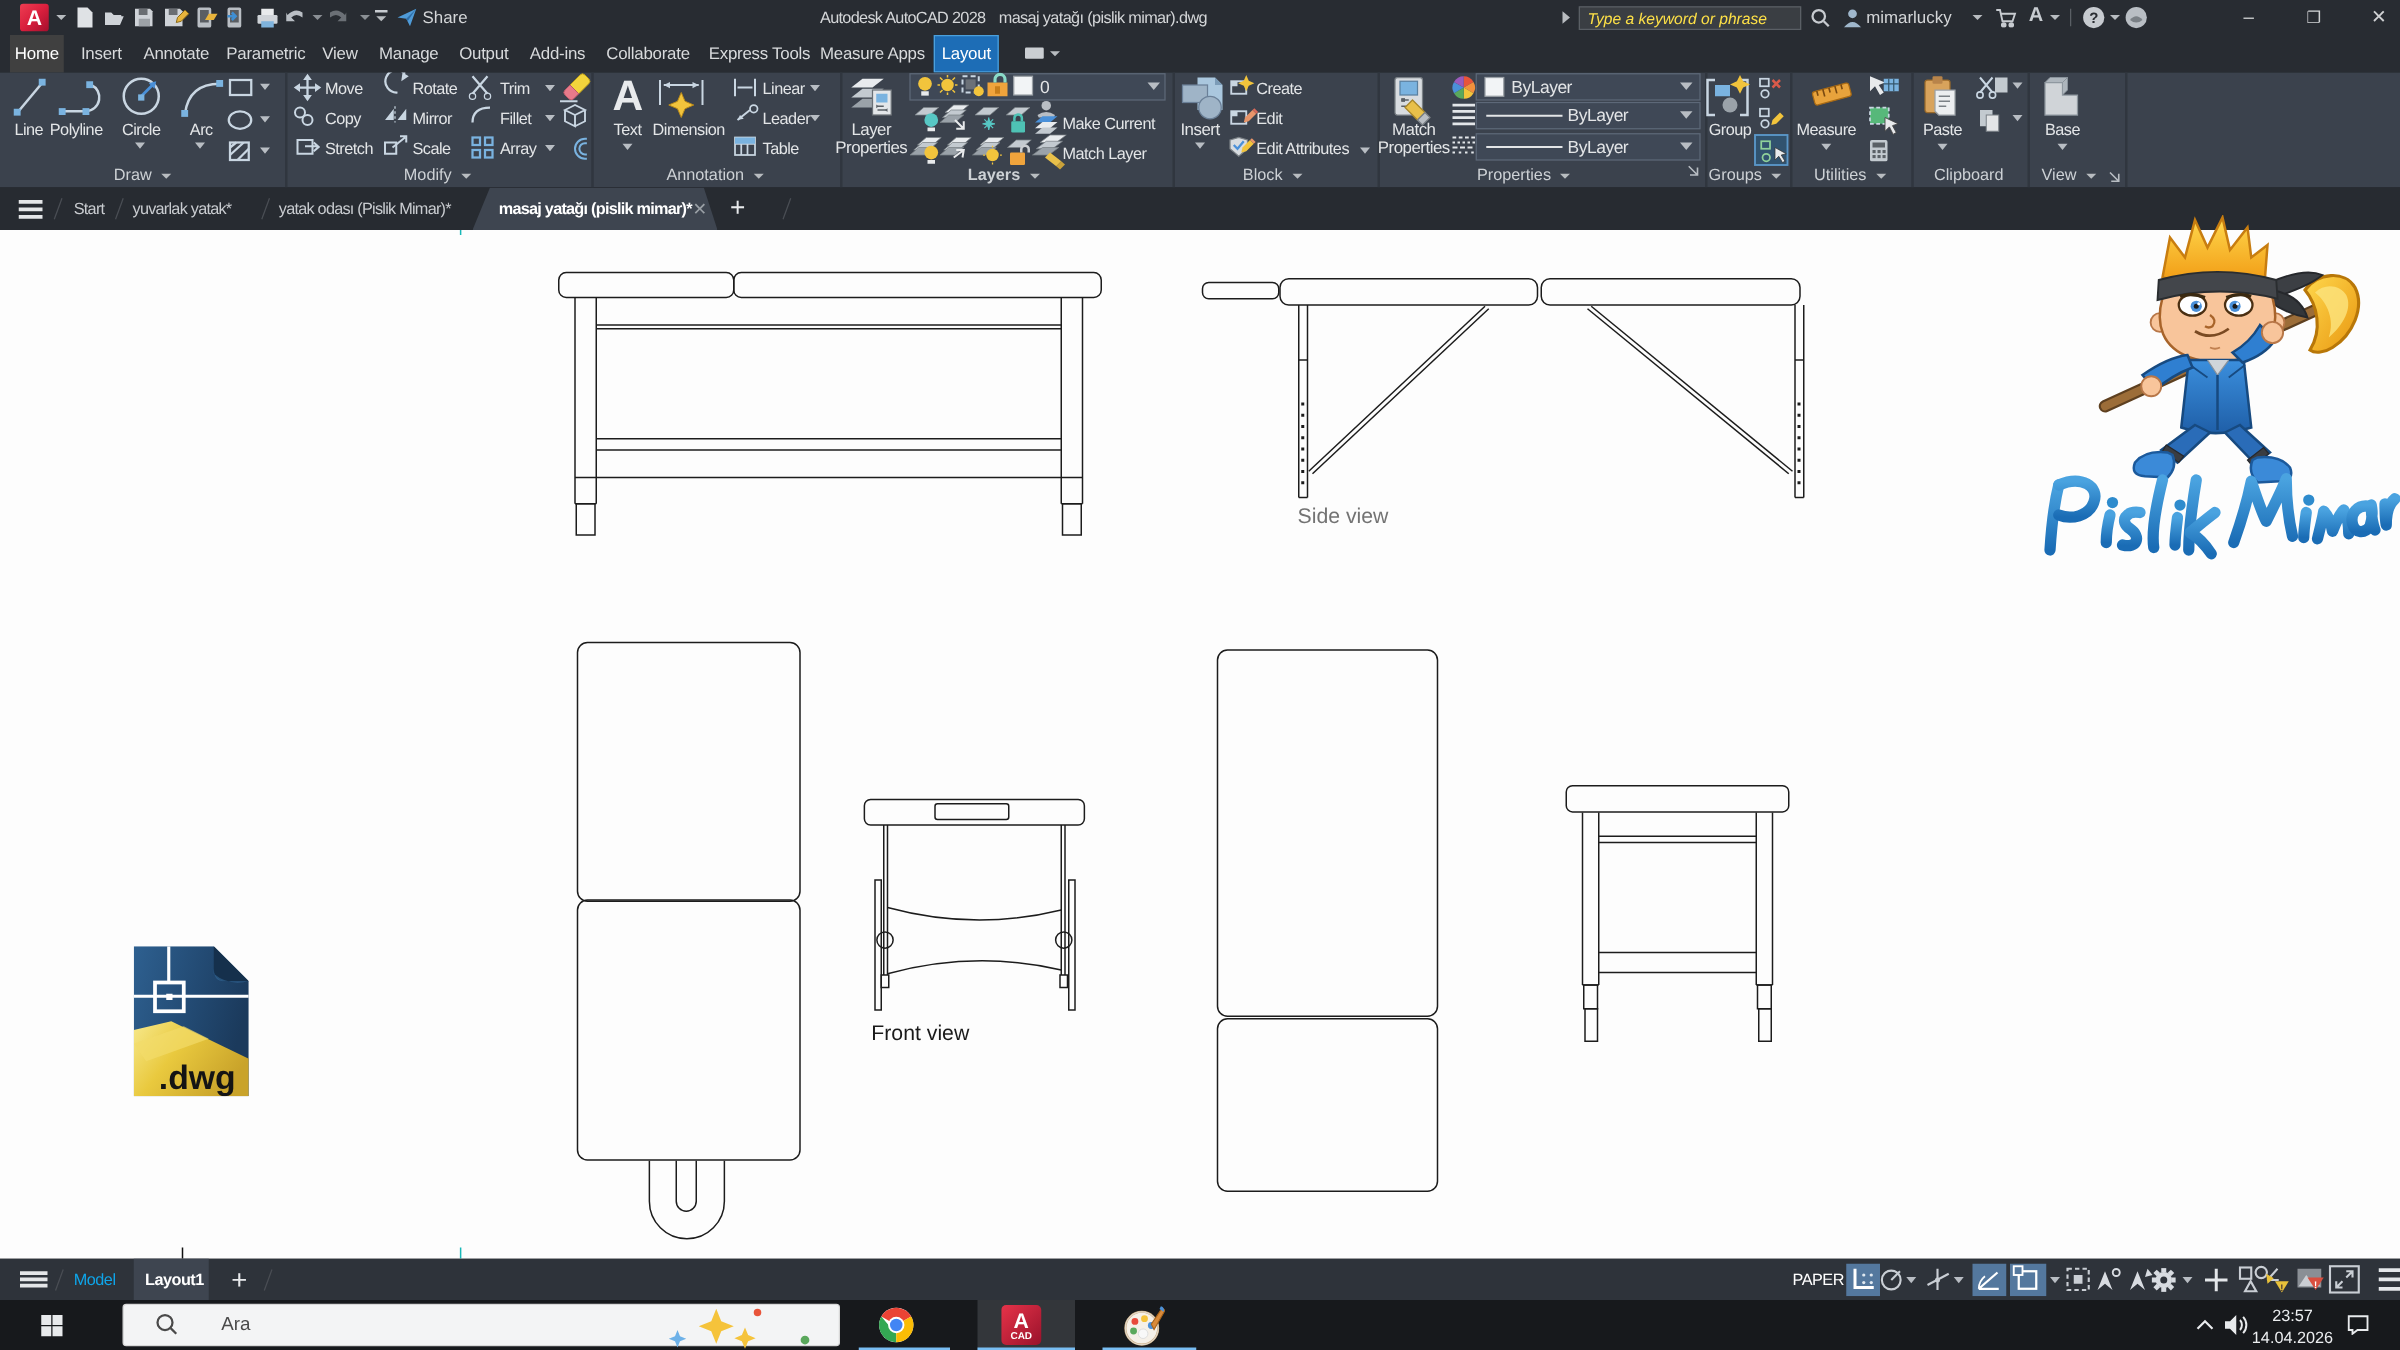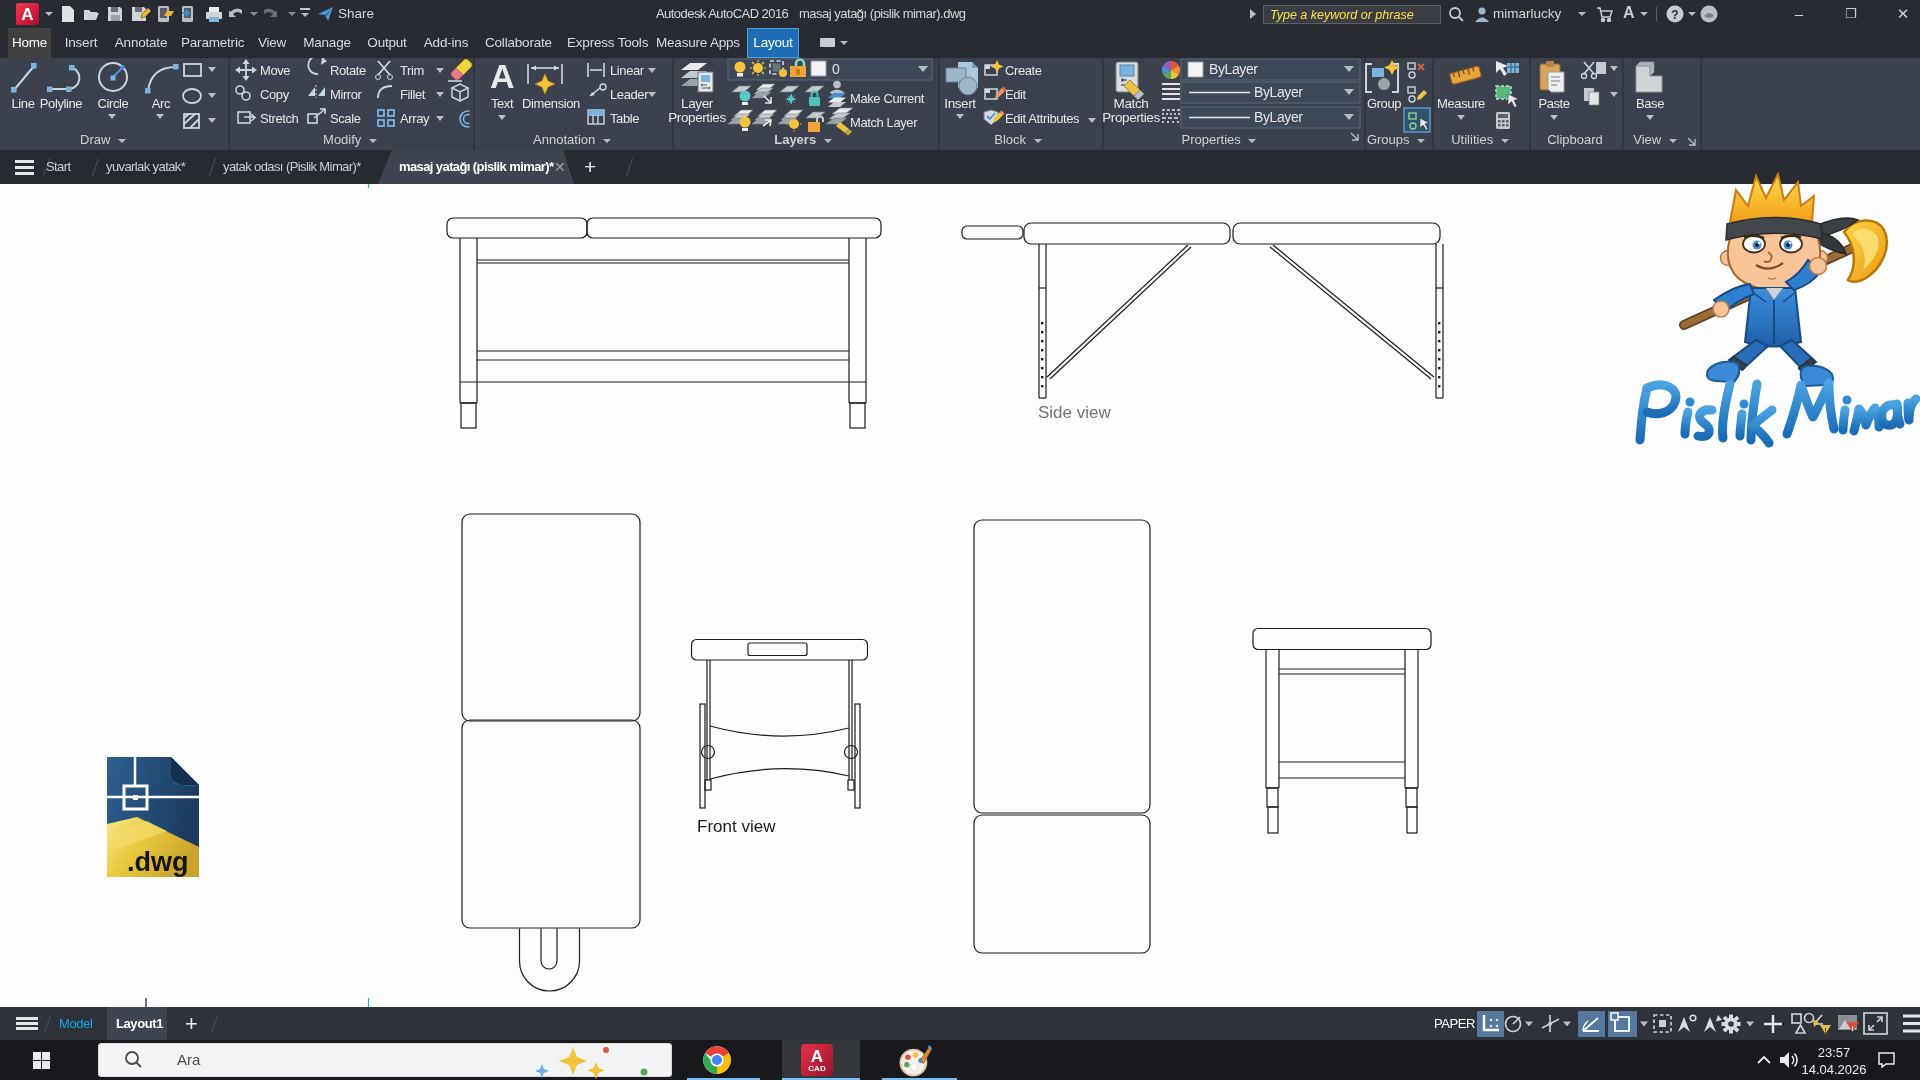--- a/index.html
+++ b/index.html
@@ -102,21 +102,21 @@
     <div class="caretd" style="left:250px; top:12px; border-top-color:#8a8f94;"></div>
     <div class="caretd" style="left:288px; top:12px; border-top-color:#8a8f94;"></div>
     <div class="abs" style="left:300px; top:8px; width:10px; height:2px; background:#c7cbd0;"></div>
     <div class="caretd" style="left:301px; top:13px;"></div>
 
     <svg class="abs" style="left:317px;top:5px;" width="18" height="18">
       <path d="M1,9 L16,2 L11,16 L8,10 Z" fill="#4f9bd8"></path>
       <path d="M8,10 L16,2 L9,12 Z" fill="#2e6ea8"></path>
     </svg>
     <div class="ttxt" style="left:338px; font-size:13.5px;">Share</div>
-    <div class="ttxt" style="left:656px; font-size:13px; letter-spacing:-0.55px;">Autodesk AutoCAD 2016</div>
+    <div class="ttxt" style="left:656px; font-size:13px; letter-spacing:-0.55px;">Autodesk AutoCAD 2028</div>
     <div class="ttxt" style="left:799px; font-size:13px; letter-spacing:-0.5px;">masaj yatağı (pislik mimar).dwg</div>
 
     <div class="abs" style="left:1250px; top:9px; width:0; height:0; border-top:5px solid transparent; border-bottom:5px solid transparent; border-left:6px solid #b8bcc0;"></div>
     <div class="abs" style="left:1263px; top:5px; width:178px; height:19px; background:#3a3e43; border:1px solid #5a5f65;">
       <div style="font-size:12.5px; color:#fde047; font-style:italic; margin:2px 0 0 6px;">Type a keyword or phrase</div>
     </div>
     <svg class="abs" style="left:1448px; top:6px;" width="17" height="17" fill="none" stroke="#c7cbd0" stroke-width="1.8">
       <circle cx="7" cy="7" r="5"></circle>
         <line x1="11" y1="11" x2="15" y2="15"></line>
     </svg>
@@ -558,42 +558,42 @@
 
       <rect x="1584" y="30" width="10" height="13" fill="#c3cad0"></rect>
       <rect x="1589" y="34" width="10" height="13" fill="#e3e5e7" stroke="#7a8086" stroke-width="0.8"></rect>
       <path d="M1610,34 l4,5 l4,-5 z" fill="#b8bdc3"></path>
 
       <path d="M1636,8 h14 v10 h12 v16 h-26 z" fill="#d0d4d8" stroke="#8d969e"></path>
       <path d="M1636,8 l4,-4 h14 l-4,4 z M1650,8 l4,-4 l0,10 l-4,4 z" fill="#aeb6bd" stroke="#8d969e" stroke-width="0.7"></path>
       <text x="1650" y="50" font-size="13" fill="#e3e5e7" text-anchor="middle">Base</text>
       <path d="M1646,57 l4,5 l4,-5 z" fill="#b8bdc3"></path>
     </svg>
-    <div class="plabel" style="left:63px; width:80px;">Draw <span class="caret"></span></div>
+    <div class="plabel" style="left:74px; width:80px;">Draw <span class="caret"></span></div>
     <div class="plabel" style="left:310px; width:80px;">Modify <span class="caret"></span></div>
     <div class="plabel" style="left:525px; width:94px;">Annotation <span class="caret"></span></div>
     <div class="plabel" style="left:763px; width:80px;font-weight:bold;">Layers <span class="caret"></span></div>
     <div class="plabel" style="left:978px; width:80px;">Block <span class="caret"></span></div>
     <div class="plabel" style="left:1172px; width:94px;">Properties <span class="caret"></span></div>
     <div class="plabel" style="left:1356px; width:80px;">Groups <span class="caret"></span></div>
     <div class="plabel" style="left:1440px; width:80px;">Utilities <span class="caret"></span></div>
     <div class="plabel" style="left:1535px; width:80px;">Clipboard</div>
     <div class="plabel" style="left:1625px; width:60px;">View <span class="caret"></span></div>
     <svg class="abs" style="left:1686px; bottom:4px;" width="12" height="10">
       <path d="M3,9 h6 v-6 m0,6 L2,2" stroke="#b8bdc3" stroke-width="1.3" fill="none"></path>
     </svg>
   </div>
 
   <div id="filetabs">
     <div class="abs" style="left:15px; top:10px; width:19px; height:2.5px; background:#e4e6e8; box-shadow:0 6px 0 #e4e6e8, 0 12px 0 #e4e6e8;"></div>
     <div class="fsl" style="left:46px;"></div>
     <div class="fsl" style="left:95px;"></div>
     <div class="fsl" style="left:212px;"></div>
     <div class="fsl" style="left:629px;"></div>
-    <div class="ftab" style="left:46px;">Start</div>
+    <div class="ftab" style="left:59px;">Start</div>
     <div class="ftab" style="left:106px;">yuvarlak yatak*</div>
     <div class="ftab" style="left:223px;">yatak odası (Pislik Mimar)*</div>
 
     <div style="position:absolute; left:378px; top:0; width:196px; height:34px; background:#3e4550;
       clip-path:polygon(14px 0, 185px 0, 196px 34px, 0 34px);"></div>
     <div class="ftab" style="left:399px; color:#fff; font-weight:bold;">masaj yatağı (pislik mimar)*</div>
     <div class="ftab" style="left:554px; color:#9aa0a6; font-size:14px;">✕</div>
     <div class="ftab" style="left:584px; color:#e8eaec; font-size:21px; font-weight:400;">+</div>
   </div>
 

